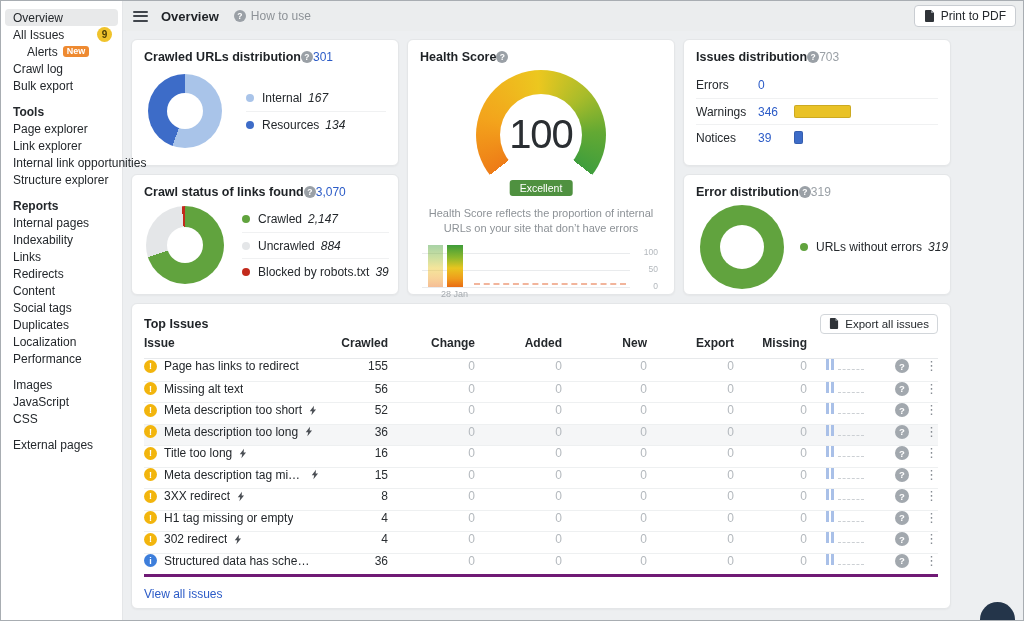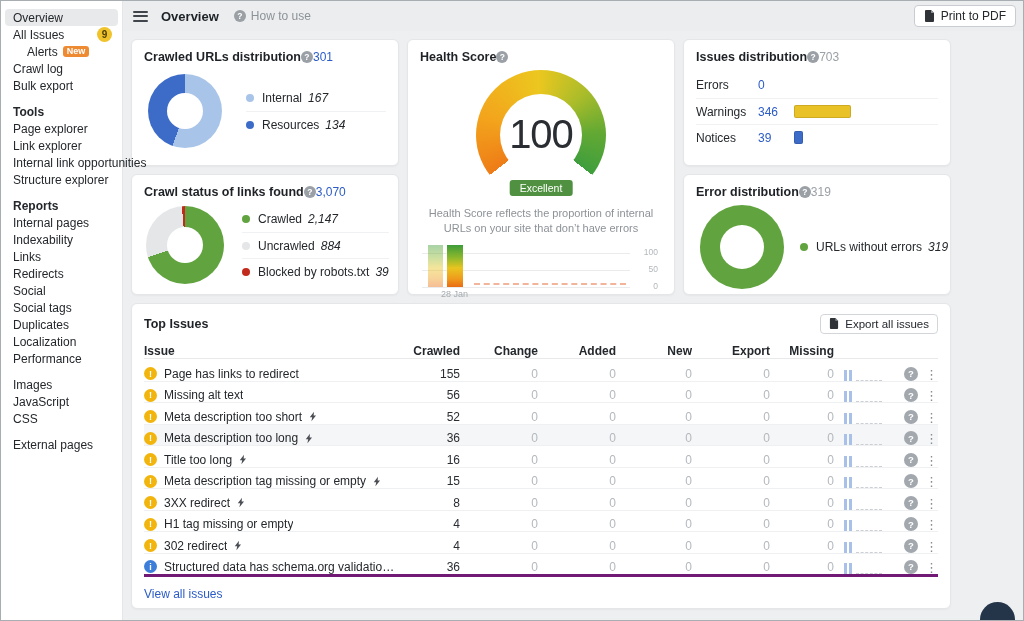--- a/index.html
+++ b/index.html
@@ -81,21 +81,21 @@
   .idist-row + .idist-row { border-top:1px solid #f0f1f2; }
   .idist-label { font-size:12px; color:#24282c; width:62px; }
   .idist-value { font-size:12px; color:#2b5bc7; width:36px; cursor:pointer; }
   .idist-bar { height:13px; border-radius:2px; box-shadow:inset 0 0 0 1px rgba(0,0,0,.12); }
 
   
   .ti-card { margin-top:8px; width:820px; height:306px; padding:8px 12px 6px; display:flex; flex-direction:column; }
   .ti-head { display:flex; align-items:center; height:26px; }
   .ti-title { font-size:12.5px; font-weight:700; color:#1e2226; }
   .export-btn { margin-left:auto; display:flex; align-items:flex-start; gap:6px; background:#fff; border:1px solid #d2d6da; border-radius:4px; padding:3px 8px; font-size:11.5px; color:#24282c; font-family:inherit; cursor:pointer; }
-  .t-row { display:flex; align-items:flex-end; height:23px; }
+  .t-row { display:flex; align-items:flex-start; height:23px;gap:9px; }
   .t-header { height:25px; font-weight:700; font-size:11.5px; color:#24282c; border-bottom:1px solid #e7e9eb; }
   .t-row + .t-row { border-top:1px solid #eef0f1; }
   .t-header + .t-row { border-top:none; }
   .t-row.hl { background:#f5f6f7; }
   .c-issue { flex:1; min-width:0; display:flex; align-items:center; gap:7px; font-size:12px; color:#24282c; }
   .c-num { width:78px; text-align:right; font-size:12px; color:#b4b9be; }
   .c-num.w60 { width:60px; } .c-num.w76 { width:76px; } .c-num.w64 { width:64px; }
   .c-num.dark { color:#2a2e32; }
   .t-header .c-num { color:#24282c; }
   .sev-icon { display:inline-flex; align-items:center; justify-content:center; width:13px; height:13px; border-radius:50%; color:#fff; font-size:9px; font-weight:700; flex:none; }
@@ -200,21 +200,21 @@
         <span class="side-label">Links</span>
 
       </div>
 
       <div class="side-item">
         <span class="side-label">Redirects</span>
 
       </div>
 
       <div class="side-item">
-        <span class="side-label">Social</span>
+        <span class="side-label">Content</span>
 
       </div>
 
       <div class="side-item">
         <span class="side-label">Social tags</span>
 
       </div>
 
       <div class="side-item">
         <span class="side-label">Duplicates</span>

